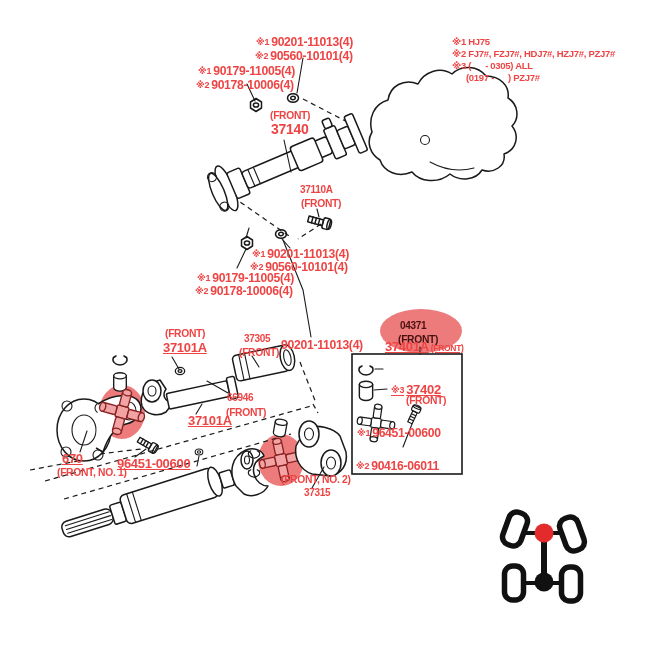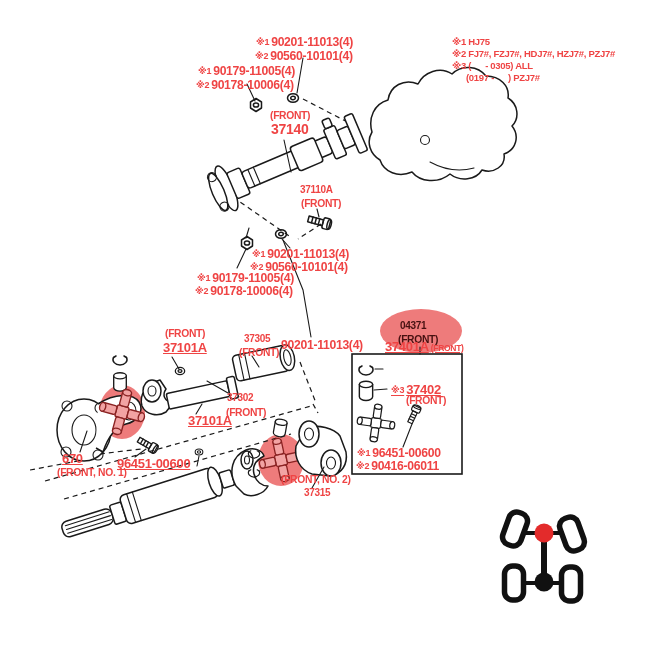--- a/index.html
+++ b/index.html
@@ -277,24 +277,24 @@
 <div class="lbl s14" style="left:244px;top:333px">37305</div>
 <div class="lbl s10" style="left:239px;top:347px">(FRONT)</div>
 <div class="lbl s12" style="left:281px;top:338px">90201-11013(4)</div>
 
 <div class="lbl s14 maroon" style="left:400px;top:320px">04371</div>
 <div class="lbl s10 maroon" style="left:398px;top:334px">(FRONT)</div>
 
 <div class="lbl s13" style="left:385px;top:339px"><span>37401A</span><span class="tiny">(FRONT)</span></div>
 <div class="lbl s13" style="left:391px;top:382px"><span class="pre">※3</span><span>37402</span></div>
 <div class="lbl s10" style="left:406px;top:395px">(FRONT)</div>
-<div class="lbl s12" style="left:357px;top:446px"><span class="pre">※1</span><span>96451-00600</span></div>
+<div class="lbl s12" style="left:357px;top:426px"><span class="pre">※1</span><span>96451-00600</span></div>
 <div class="lbl s12" style="left:356px;top:459px"><span class="pre">※2</span><span>90416-06011</span></div>
 
-<div class="lbl s14" style="left:227px;top:392px">37302</div>
+<div class="lbl s14" style="left:227px;top:392px">66946</div>
 <div class="lbl s10" style="left:226px;top:407px">(FRONT)</div>
 <div class="lbl s13" style="left:188px;top:413px">37101A</div>
 
 <div class="lbl s13" style="left:62px;top:451px">670</div>
 <div class="lbl s10" style="left:57px;top:467px">(FRONT, NO. 1)</div>
 <div class="lbl s13" style="left:117px;top:456px">96451-00600</div>
 
 <div class="lbl s14" style="left:304px;top:487px">37315</div>
 <div class="lbl s10" style="left:281px;top:474px">(FRONT, NO. 2)</div>
 

